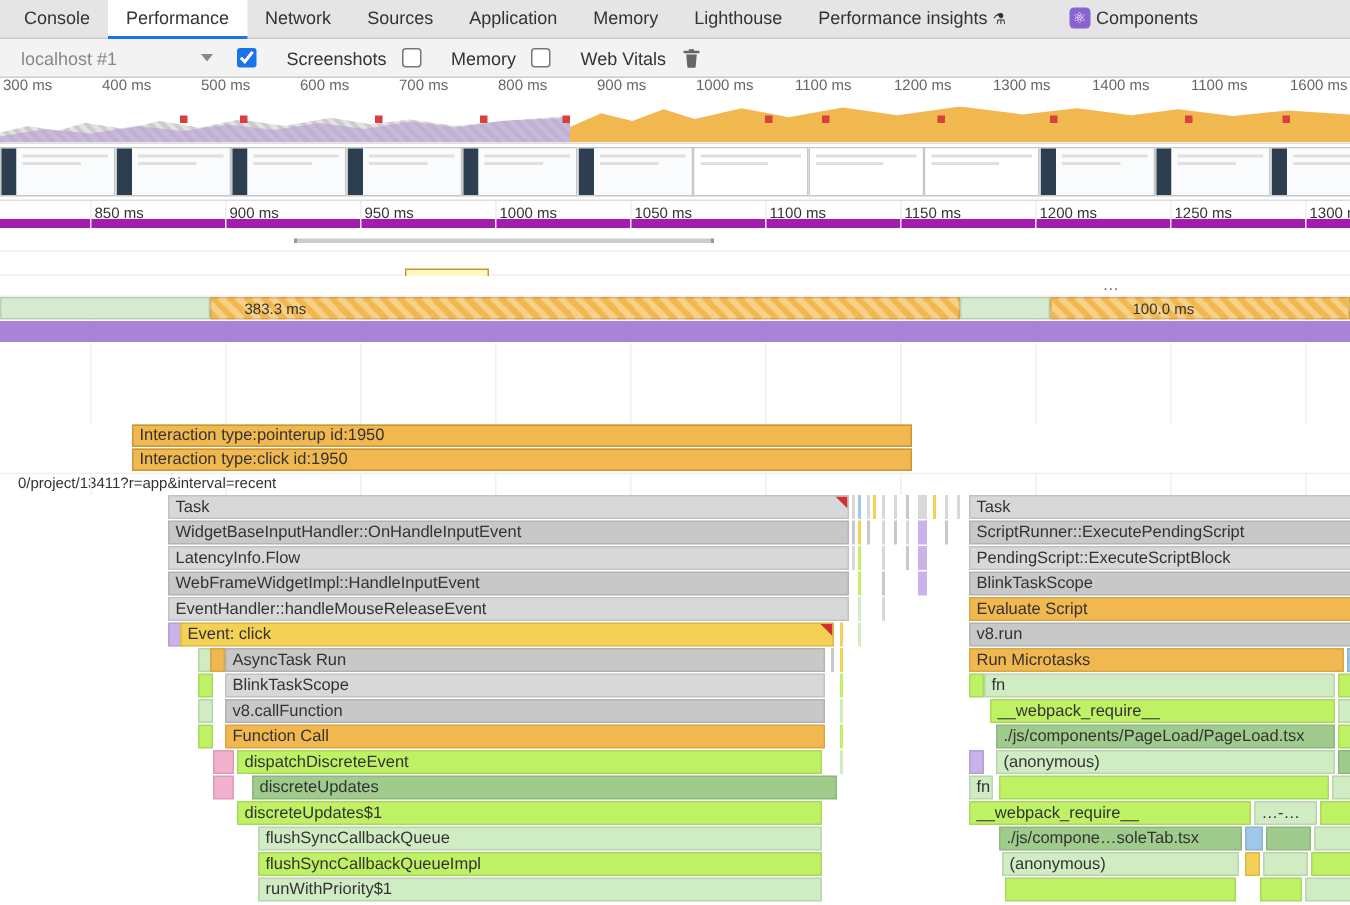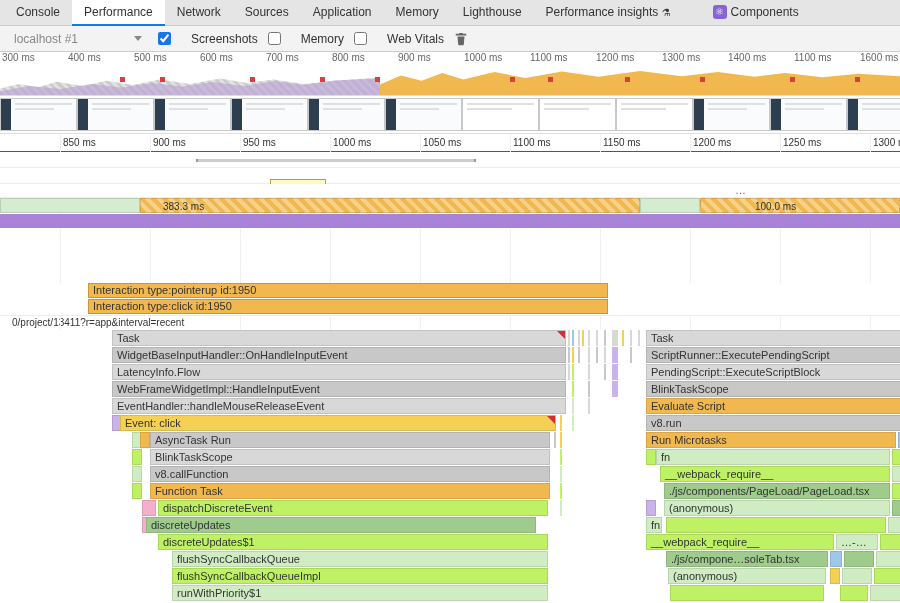--- a/index.html
+++ b/index.html
@@ -29,21 +29,21 @@
 
 .screenshots { display:flex; height:38px; border-bottom:1px solid #ddd; background:#fff; }
 .screenshot-item { flex:0 0 77px; border:1px solid #c8c8c8; margin:2px 0 2px 0; display:flex; background:#f7f7f8; }
 .ss-sidebar { width:10px; background:#2c3e50; }
 .ss-body { flex:1; background:#fafbfc; position:relative; }
 .ss-body::before { content:""; position:absolute; top:4px; left:4px; right:4px; height:2px; background:#e0e0e0; }
 .ss-body::after { content:""; position:absolute; top:9px; left:4px; width:60%; height:2px; background:#e0e0e0; }
 .screenshot-item.blank { background:#fff; }
 
 
-.main-ruler { display:flex; height:18px; border-bottom:1px solid #a21caf; font-size:10px; color:#333; background:#fff; }
+.main-ruler { display:flex; height:18px; border-bottom:6px solid #a21caf; font-size:10px; color:#333; background:#fff; }
 .main-ruler span { flex:0 0 90px; padding-left:2px; border-left:1px solid #eee; line-height:17px; }
 
 
 .spacer-row { height:16px; border-bottom:1px solid #eee; position:relative; background:#fff; }
 
 
 .chunk { position:absolute; top:11px; height:13px; background:#fef9c3; border:1px solid #c8973a; font-size:10px; padding:15px 3px; overflow:hidden; white-space:nowrap; }
 
 
 .band-row { height:16px; position:relative; border-bottom:0; }
@@ -360,38 +360,38 @@
     <div class="flame-row">
       <div class="flame-bar c-green2" style="left:120px;width:6px"></div>
       <div class="flame-bar c-gray-d" style="left:138px;width:400px">v8.callFunction</div>
       <div class="sliver c-green2" style="left:548px"></div>
       <div class="flame-bar c-green" style="left:648px;width:230px">__webpack_require__</div>
       <div class="flame-bar c-green2" style="left:880px;width:20px"></div>
     </div>
 
     <div class="flame-row">
       <div class="flame-bar c-green" style="left:120px;width:6px"></div>
-      <div class="flame-bar c-orange" style="left:138px;width:400px">Function Task</div>
+      <div class="flame-bar c-orange" style="left:138px;width:400px">Function Call</div>
       <div class="sliver c-green" style="left:548px"></div>
       <div class="flame-bar c-dgreen" style="left:652px;width:226px">./js/components/PageLoad/PageLoad.tsx</div>
       <div class="flame-bar c-green" style="left:880px;width:20px"></div>
     </div>
 
     <div class="flame-row">
       <div class="flame-bar c-pink" style="left:130px;width:14px"></div>
       <div class="flame-bar c-green" style="left:146px;width:390px">dispatchDiscreteEvent</div>
       <div class="sliver c-green2" style="left:548px"></div>
       <div class="flame-bar c-purple" style="left:634px;width:10px"></div>
       <div class="flame-bar c-green2" style="left:652px;width:226px">(anonymous)</div>
       <div class="flame-bar c-dgreen" style="left:880px;width:20px"></div>
     </div>
 
     <div class="flame-row">
       <div class="flame-bar c-pink" style="left:130px;width:14px"></div>
-      <div class="flame-bar c-dgreen" style="left:134px;width:390px">discreteUpdates</div>
+      <div class="flame-bar c-dgreen" style="left:156px;width:390px">discreteUpdates</div>
       <div class="flame-bar c-green2" style="left:634px;width:16px">fn</div>
       <div class="flame-bar c-green" style="left:654px;width:220px"></div>
       <div class="flame-bar c-green2" style="left:876px;width:24px"></div>
     </div>
 
     <div class="flame-row">
       <div class="flame-bar c-green" style="left:146px;width:390px">discreteUpdates$1</div>
       <div class="flame-bar c-green" style="left:634px;width:188px">__webpack_require__</div>
       <div class="flame-bar c-green2" style="left:824px;width:42px">…-…</div>
       <div class="flame-bar c-green" style="left:868px;width:32px"></div>

